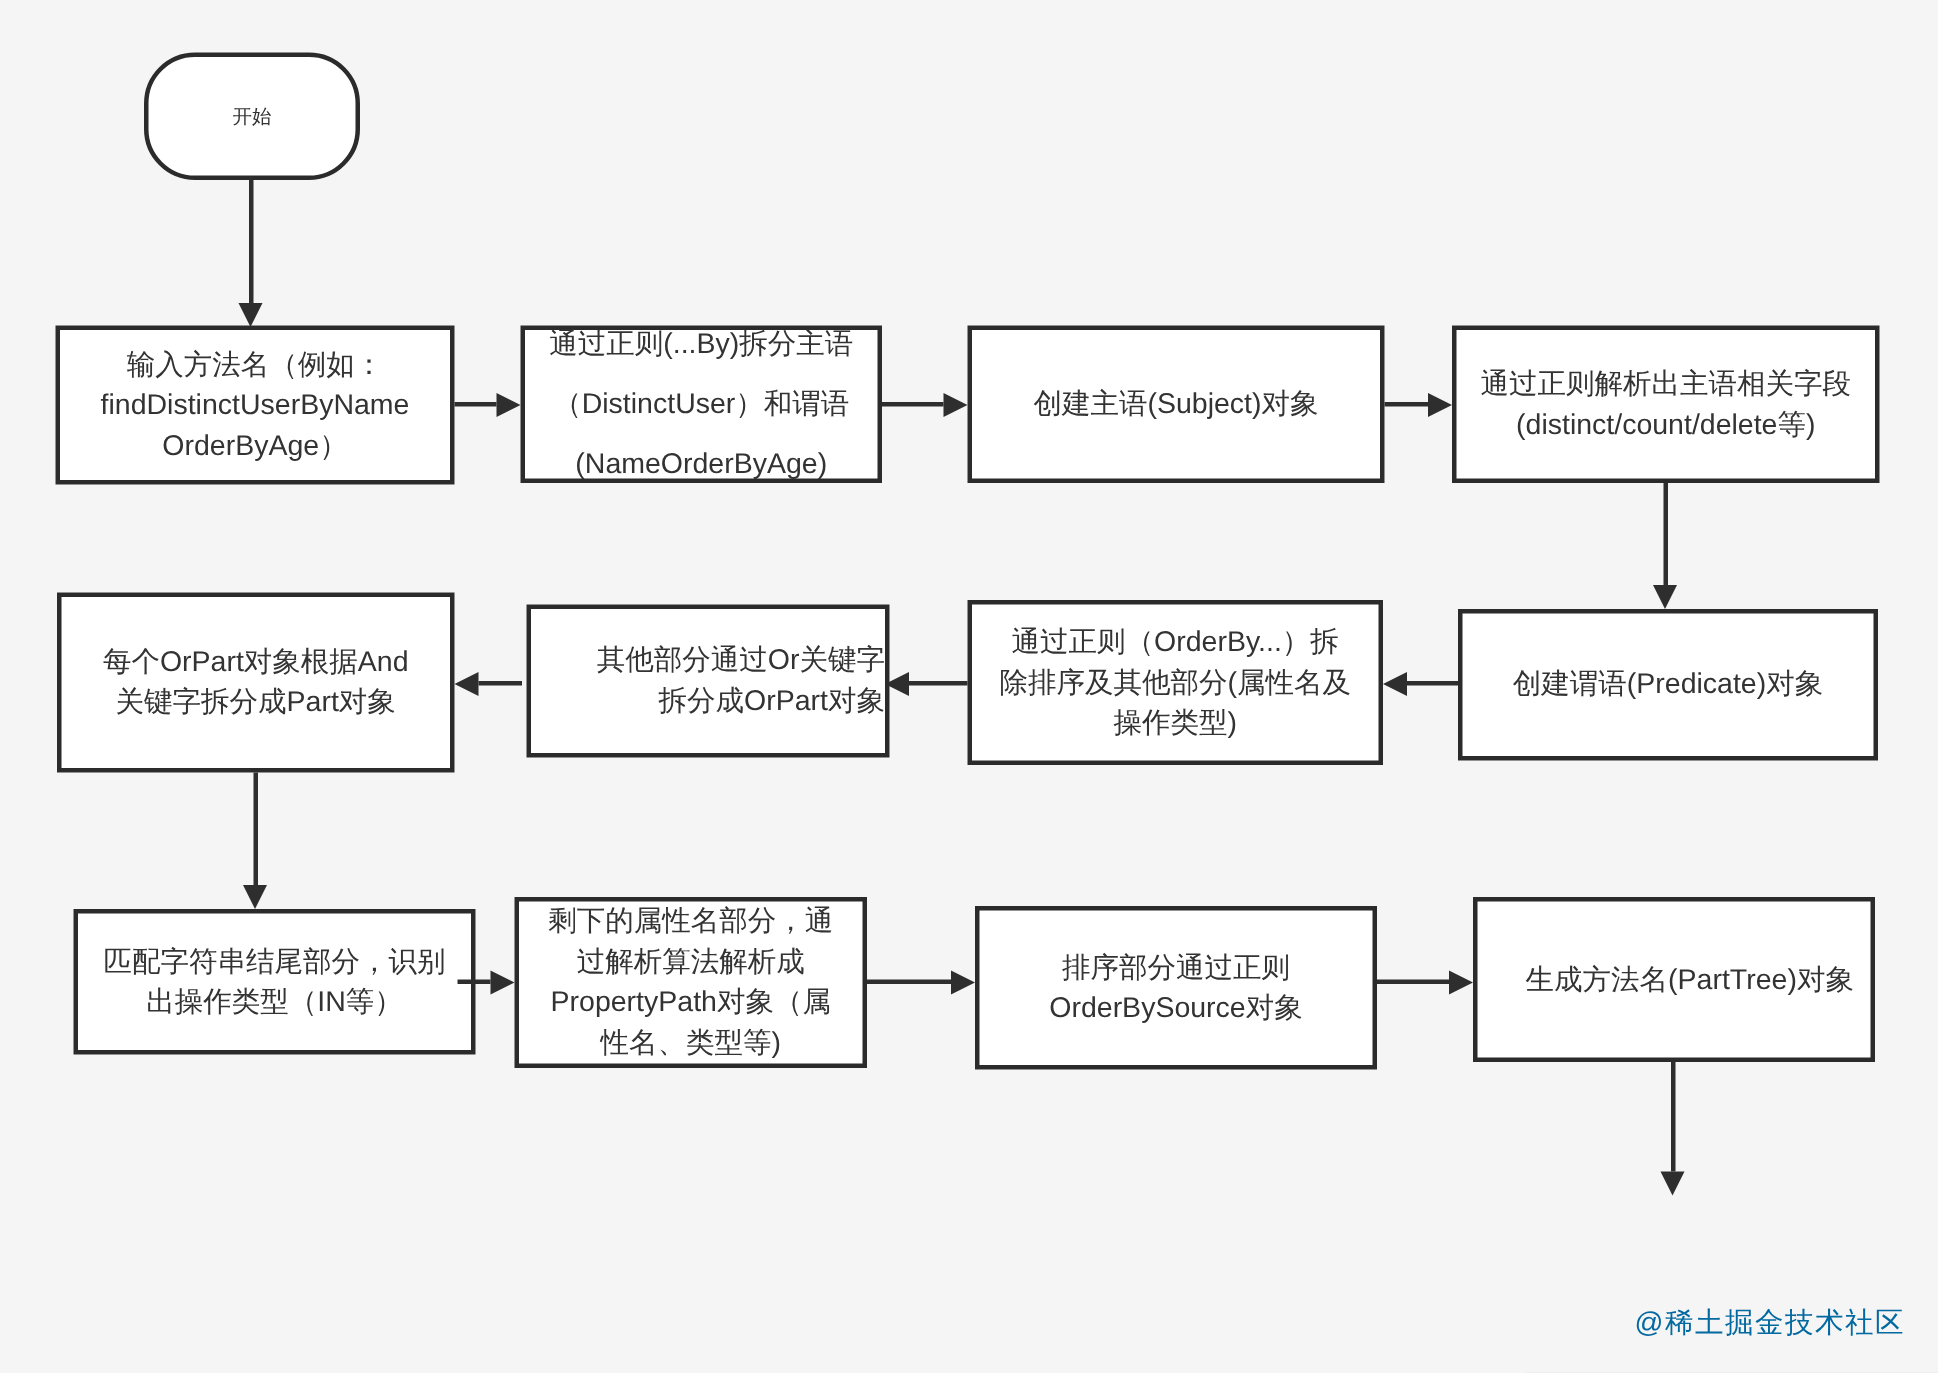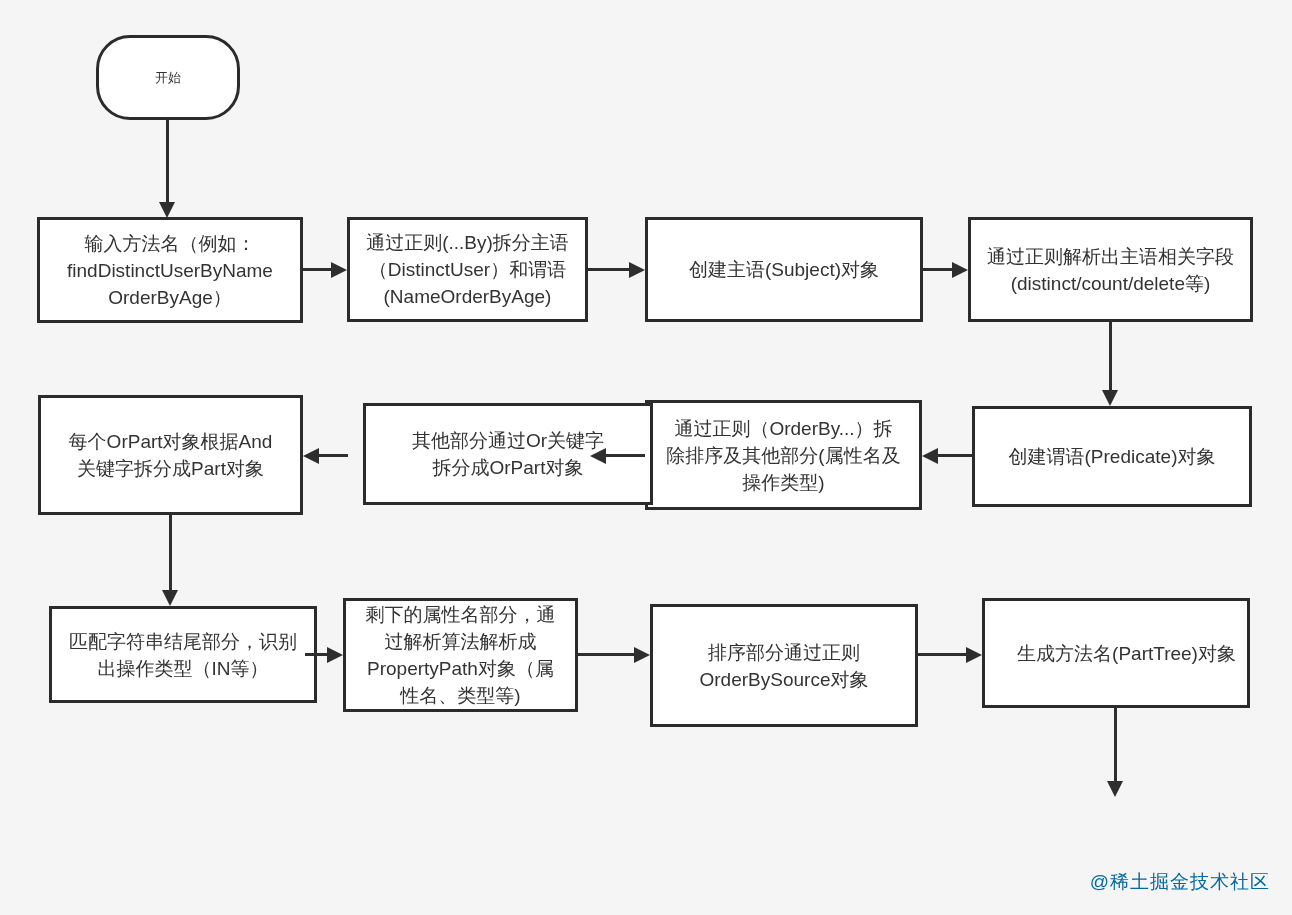--- a/index.html
+++ b/index.html
@@ -34,21 +34,21 @@
   <div class="node terminal" style="left:96px;top:35px;width:144px;height:85px;">
     <div class="ln">开始</div>
   </div>
 
   <div class="node" style="left:37px;top:217px;width:266px;height:106px;">
     <div class="ln">输入方法名（例如：</div>
     <div class="ln">findDistinctUserByName</div>
     <div class="ln">OrderByAge）</div>
   </div>
 
-  <div class="node" style="left:347px;top:217px;width:241px;height:105px;">
+  <div class="node" style="left:347px;top:217px;width:241px;height:105px;gap:13px;">
     <div class="ln">通过正则(...By)拆分主语</div>
     <div class="ln">（DistinctUser）和谓语</div>
     <div class="ln">(NameOrderByAge)</div>
   </div>
 
   <div class="node" style="left:645px;top:217px;width:278px;height:105px;">
     <div class="ln b">创建主语(Subject)对象</div>
   </div>
 
   <div class="node" style="left:972px;top:406px;width:280px;height:101px;">
@@ -59,21 +59,21 @@
     <div class="ln">通过正则解析出主语相关字段</div>
     <div class="ln">(distinct/count/delete等)</div>
   </div>
 
   <div class="node" style="left:645px;top:400px;width:277px;height:110px;">
     <div class="ln">通过正则（OrderBy...）拆</div>
     <div class="ln">除排序及其他部分(属性名及</div>
     <div class="ln">操作类型)</div>
   </div>
 
-  <div class="node" style="left:363px;top:403px;width:290px;height:102px;">
+  <div class="node" style="left:351px;top:403px;width:242px;height:102px;align-items:flex-end;">
     <div class="ln"><span>其他部分通过</span><span class="b">Or关键字</span></div>
     <div class="ln">拆分成OrPart对象</div>
   </div>
 
   <div class="node" style="left:38px;top:395px;width:265px;height:120px;">
     <div class="ln"><span>每个OrPart对象根据</span><span class="b">And</span></div>
     <div class="ln"><span class="b">关键字</span><span>拆分成Part对象</span></div>
   </div>
 
   <div class="node" style="left:37px;top:606px;width:268px;height:97px;margin-left:12px;">
@@ -81,21 +81,21 @@
     <div class="ln">出操作类型（IN等）</div>
   </div>
 
   <div class="node" style="left:343px;top:598px;width:235px;height:114px;">
     <div class="ln">剩下的属性名部分，通</div>
     <div class="ln"><span>过</span><span class="b">解析算法</span><span>解析成</span></div>
     <div class="ln">PropertyPath对象（属</div>
     <div class="ln">性名、类型等)</div>
   </div>
 
-  <div class="node" style="left:650px;top:604px;width:268px;height:123px;">
+  <div class="node" style="left:650px;top:604px;width:268px;height:109px;">
     <div class="ln">排序部分通过正则</div>
     <div class="ln">OrderBySource对象</div>
   </div>
 
   <div class="node" style="left:982px;top:598px;width:268px;height:110px;padding-left:21px;">
     <div class="ln b">生成方法名(PartTree)对象</div>
   </div>
 
 
   <div class="vline" style="left:166px;top:118px;height:84px;"></div>

